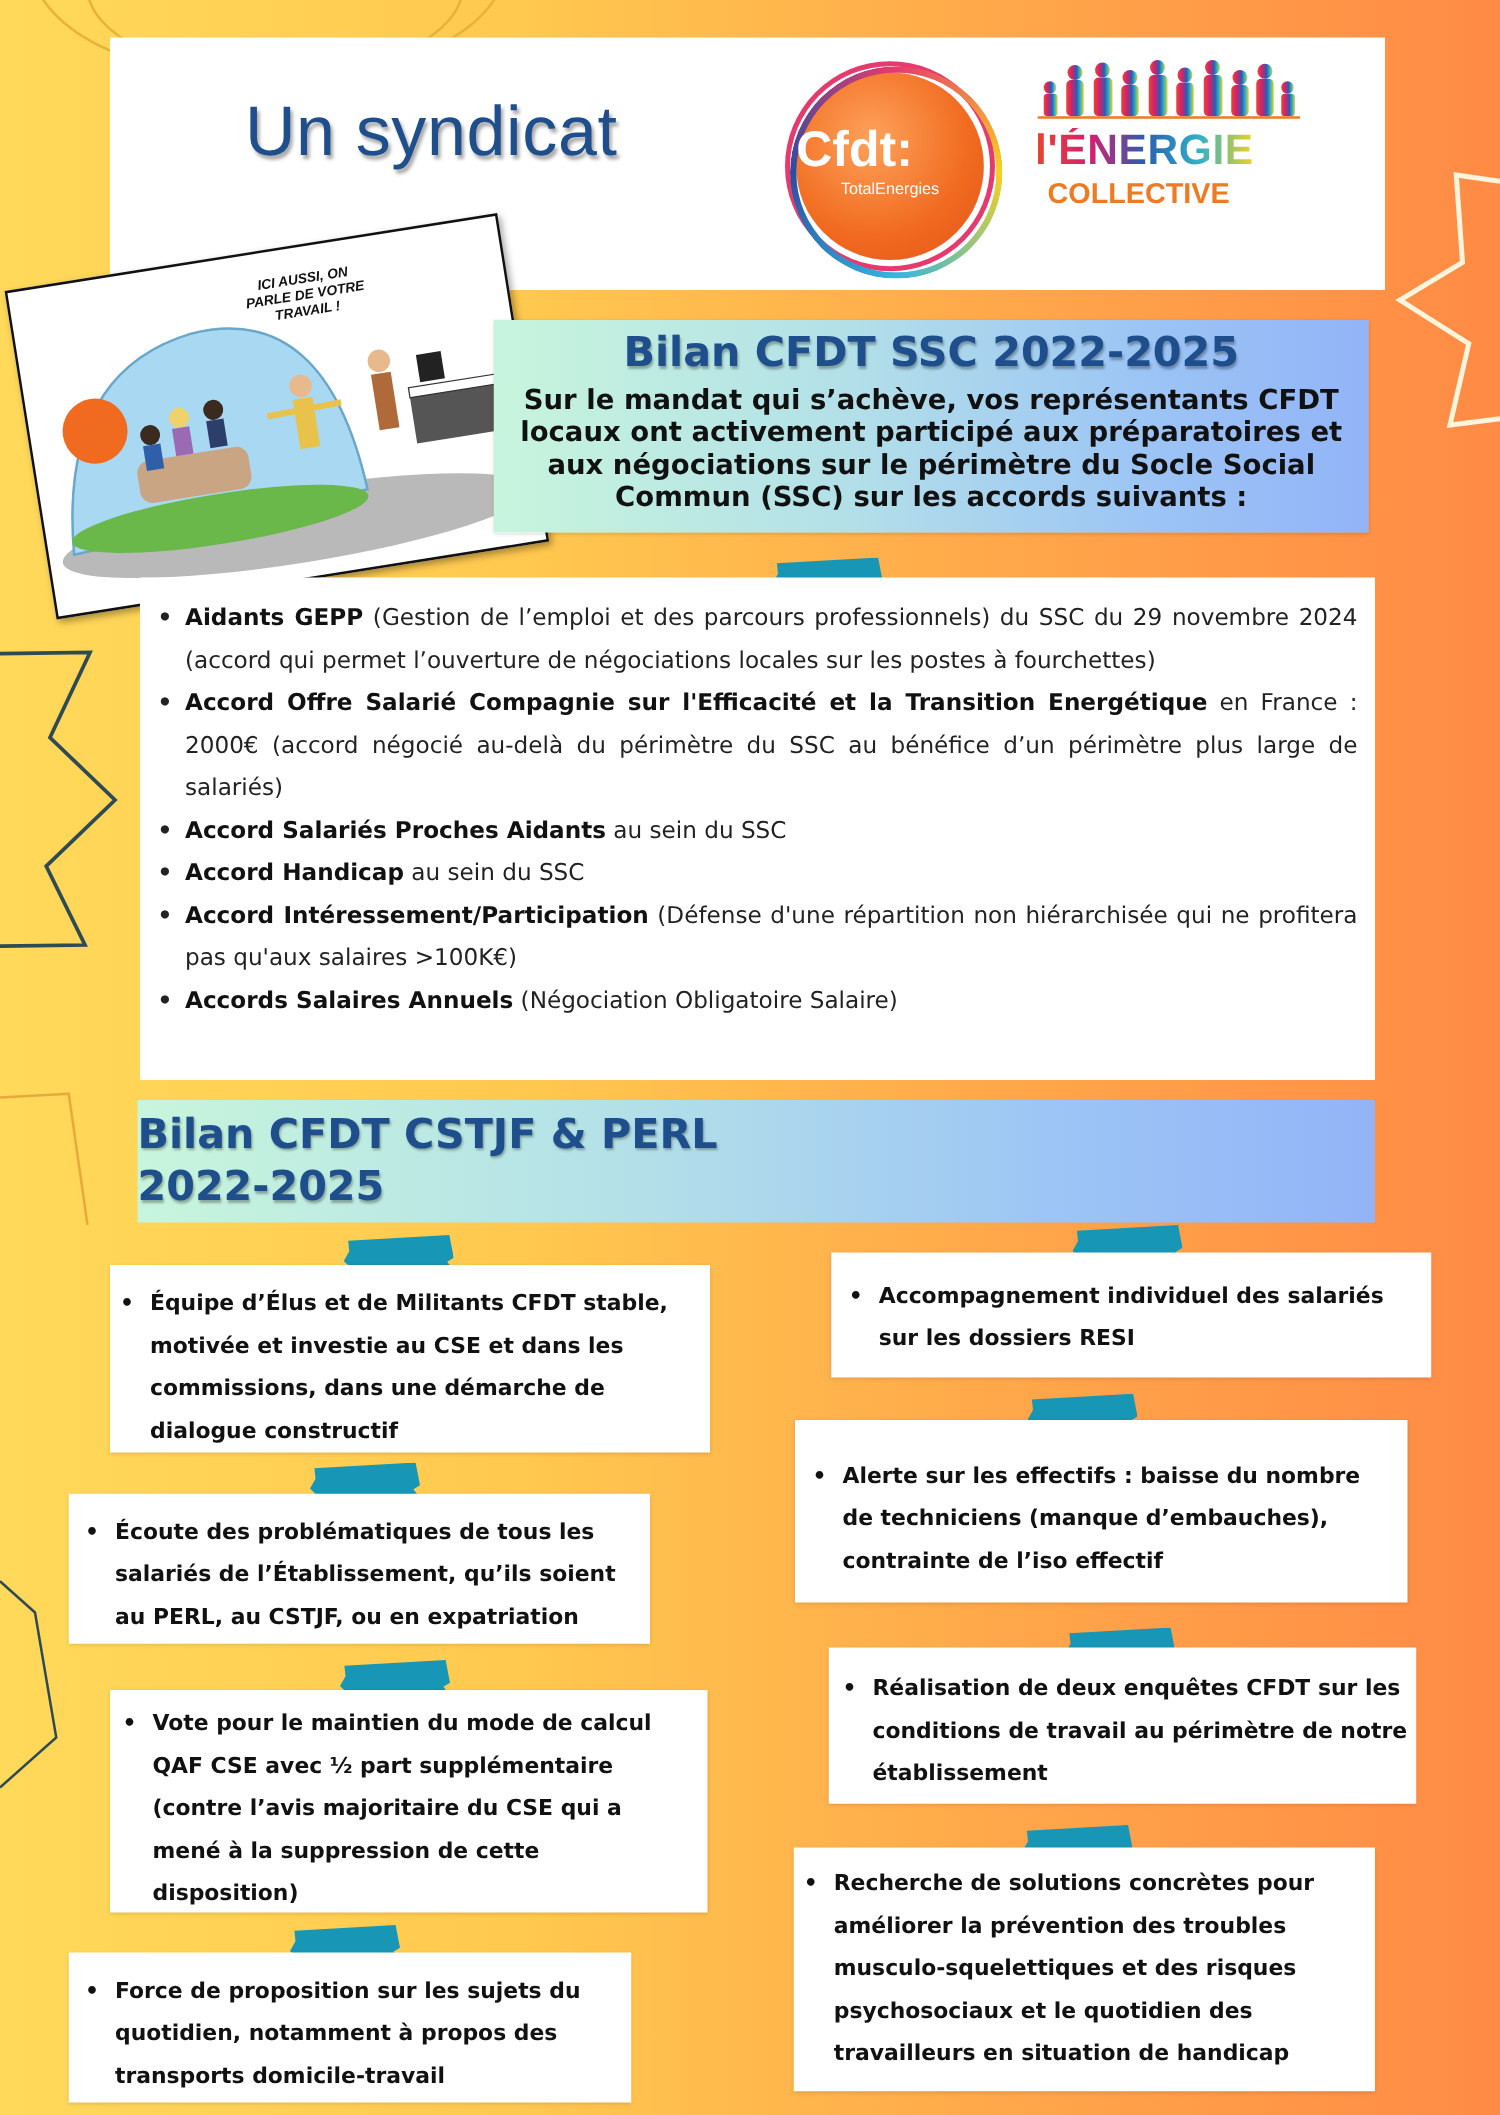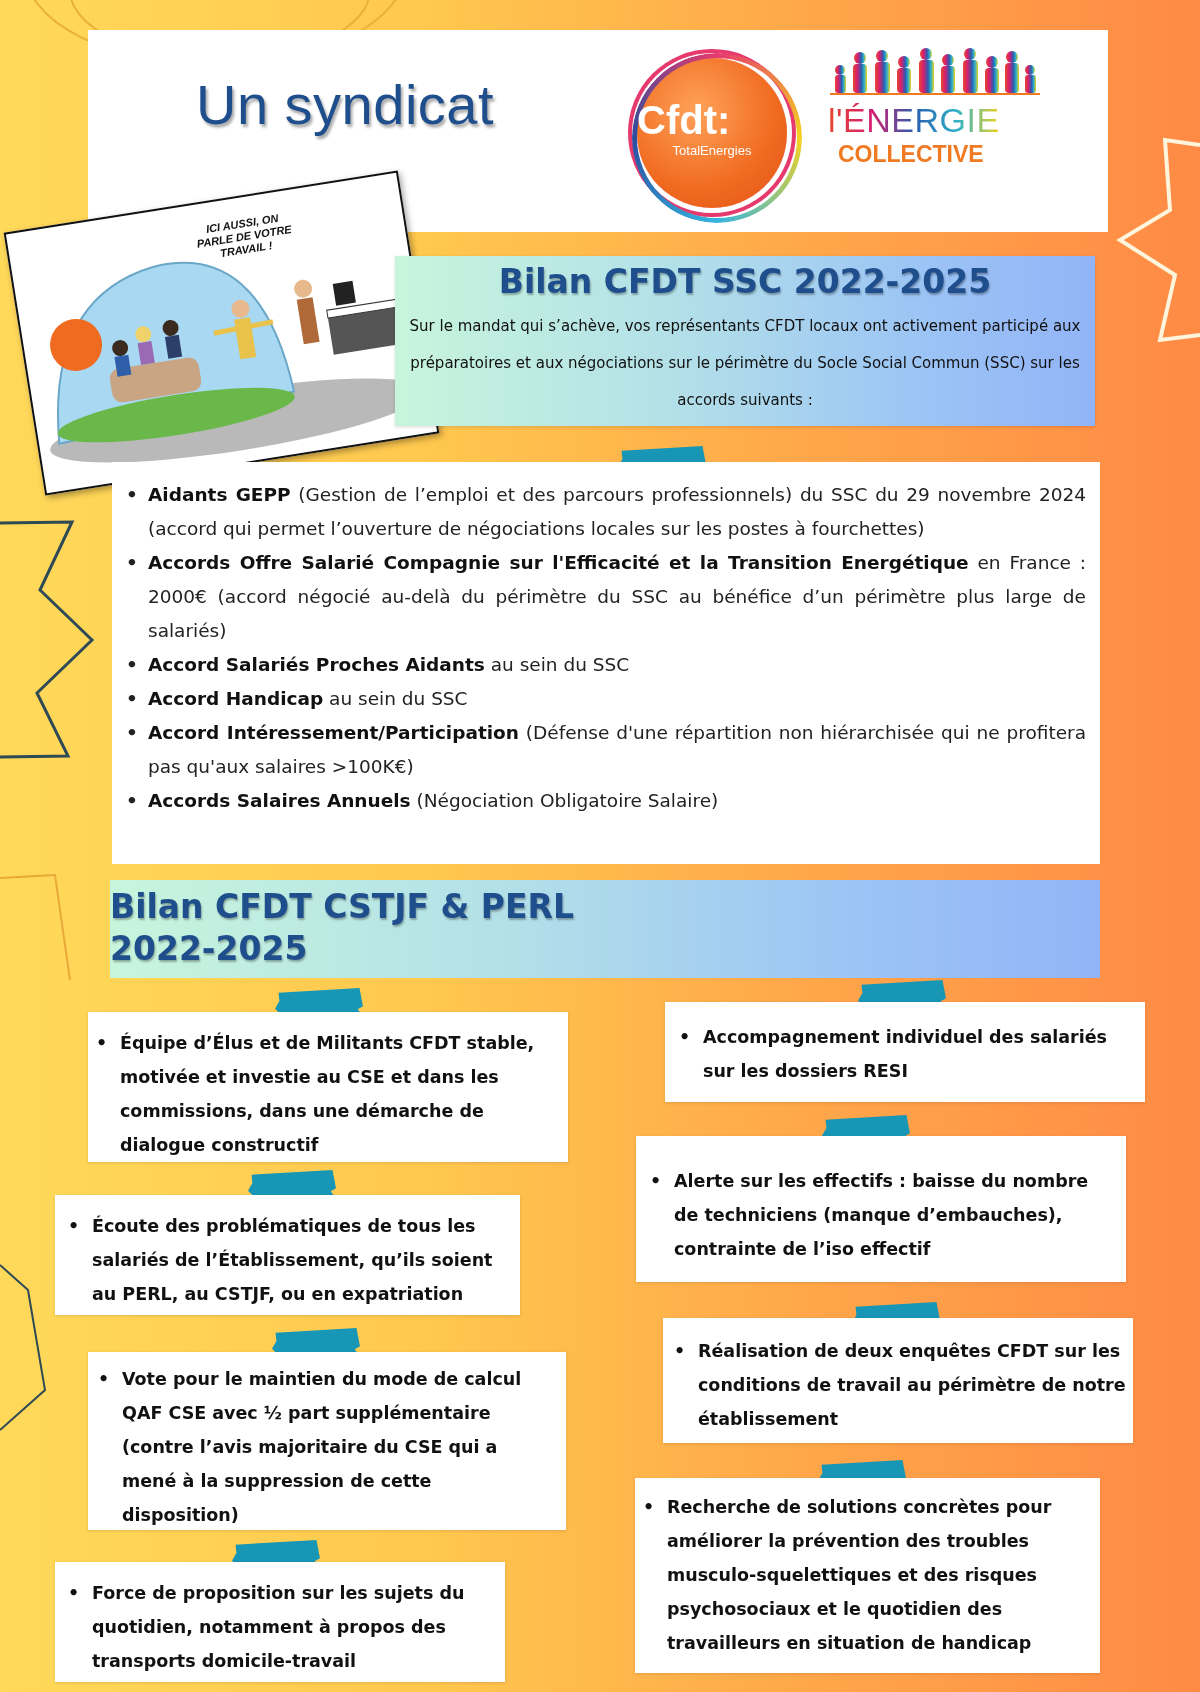--- a/index.html
+++ b/index.html
@@ -22,21 +22,21 @@
   .logo-ring { left: 632px; top: 53px; width: 160px; height: 160px; border-radius: 50%;
     border: 5px solid transparent;
     background: conic-gradient(#e63a6e, #f5d220, #35b6e0, #2a4da0, #e63a6e) border-box;
     -webkit-mask: linear-gradient(#000 0 0) padding-box, linear-gradient(#000 0 0);
     -webkit-mask-composite: xor; mask-composite: exclude; }
   .logo-cfdt { left: 637px; top: 100px; width: 150px; text-align: left; color: #fff;
     font-family: "Liberation Sans", sans-serif; font-weight: bold; font-size: 40px; line-height: 40px; }
   .logo-total { left: 637px; top: 143px; width: 150px; text-align: center; color: #fff;
     font-family: "Liberation Sans", sans-serif; font-size: 13px; }
   .people { left: 830px; top: 48px; width: 210px; height: 48px; }
-  .energie1 { left: 828px; top: 102px; font-family: "Liberation Sans", sans-serif; font-weight: normal;
+  .energie1 { left: 828px; top: 102px; font-family: "Liberation Sans", sans-serif; font-weight: bold;
     font-size: 34px; line-height: 36px; letter-spacing: 0.5px;
     background: linear-gradient(90deg, #e8462f, #d61f6f, #2a5db0, #2fb1c9, #f0d21c);
     -webkit-background-clip: text; background-clip: text; color: transparent; }
   .energie2 { left: 838px; top: 138px; font-family: "Liberation Sans", sans-serif; font-weight: bold;
     font-size: 23px; line-height: 32px; color: #f07a22; }
 
   
   .cartoon { left: 22px; top: 200px; width: 395px; height: 262px; background: #fff;
     border: 2px solid #111; transform: rotate(-9deg); transform-origin: center;
     box-shadow: 2px 3px 6px rgba(0,0,0,0.35); overflow: hidden; }
@@ -44,21 +44,21 @@
     font-size: 11px; font-weight: bold; line-height: 13px; color: #111; text-align: center; font-style: italic; }
 
   
   .ssc-banner { left: 395px; top: 256px; width: 700px; height: 170px;
     background: linear-gradient(90deg, #c7f5dc 0%, #b3e0e8 40%, #9cc4f5 75%, #92b4f7 100%);
     box-shadow: 0 1px 3px rgba(0,0,0,0.15); }
   .ssc-title { left: 395px; top: 260px; width: 700px; text-align: center; color: #1f4e8c;
     font-family: "DejaVu Sans", sans-serif; font-weight: bold; font-size: 33px; line-height: 44px;
     text-shadow: 1px 2px 2px rgba(0,0,0,0.3); }
   .ssc-intro { left: 400px; top: 308px; width: 690px; text-align: center; color: #111;
-    font-family: "DejaVu Sans", sans-serif; font-weight: normal; font-size: 15px; line-height: 37px; }
+    font-family: "DejaVu Sans", sans-serif; font-weight: bold; font-size: 22px; line-height: 26px; }
 
   
   .tape { width: 88px; height: 26px; background: #1797b5; clip-path: polygon(4% 18%, 96% 0%, 100% 70%, 94% 82%, 98% 100%, 6% 100%, 0% 80%, 5% 50%); }
 
   
   .accords-card { left: 112px; top: 462px; width: 988px; height: 402px; background: #fff; }
   .accords-list { left: 126px; top: 478px; width: 960px; margin: 0; padding: 0; list-style: none;
     font-family: "DejaVu Sans", sans-serif; font-size: 18.5px; line-height: 34px; color: #222; text-align: justify; }
   .accords-list li { position: relative; padding-left: 22px; }
   .accords-list li::before { content: "•"; position: absolute; left: 0; top: 0; font-weight: bold; }
@@ -163,21 +163,21 @@
 
 <div class="abs ssc-banner"></div>
 <div class="abs ssc-title">Bilan CFDT SSC 2022-2025</div>
 <div class="abs ssc-intro">Sur le mandat qui s’achève, vos représentants CFDT locaux ont activement participé aux préparatoires et aux négociations  sur le périmètre du Socle Social Commun (SSC) sur les accords suivants :</div>
 
 <div class="abs tape" style="left:618px;top:446px;"></div>
 
 <div class="abs accords-card"></div>
 <ul class="abs accords-list">
   <li><b>Aidants GEPP</b><span> (Gestion de l’emploi et des parcours professionnels) du SSC du 29 novembre 2024 (accord qui permet l’ouverture de négociations locales sur les postes à fourchettes)</span></li>
-  <li><b>Accords Offre Salarié Compagnie sur l'Efficacité et la Transition Energétique</b><span> en France : 2000€ (accord négocié au-delà du périmètre du SSC au bénéfice d’un périmètre plus large de salariés)</span></li>
+  <li><b>Accord Offre Salarié Compagnie sur l'Efficacité et la Transition Energétique</b><span> en France : 2000€ (accord négocié au-delà du périmètre du SSC au bénéfice d’un périmètre plus large de salariés)</span></li>
   <li><b>Accord Salariés Proches Aidants</b><span> au sein du SSC</span></li>
   <li><b>Accord Handicap</b><span> au sein du SSC</span></li>
   <li><b>Accord Intéressement/Participation</b><span> (Défense d'une répartition non hiérarchisée qui ne profitera pas qu'aux salaires &gt;100K€)</span></li>
   <li><b>Accords Salaires Annuels</b><span> (Négociation Obligatoire Salaire)</span></li>
 </ul>
 
 <div class="abs cstjf-banner"></div>
 <div class="abs cstjf-title">
   <div>Bilan CFDT CSTJF &amp; PERL</div>
   <div>2022-2025</div>

